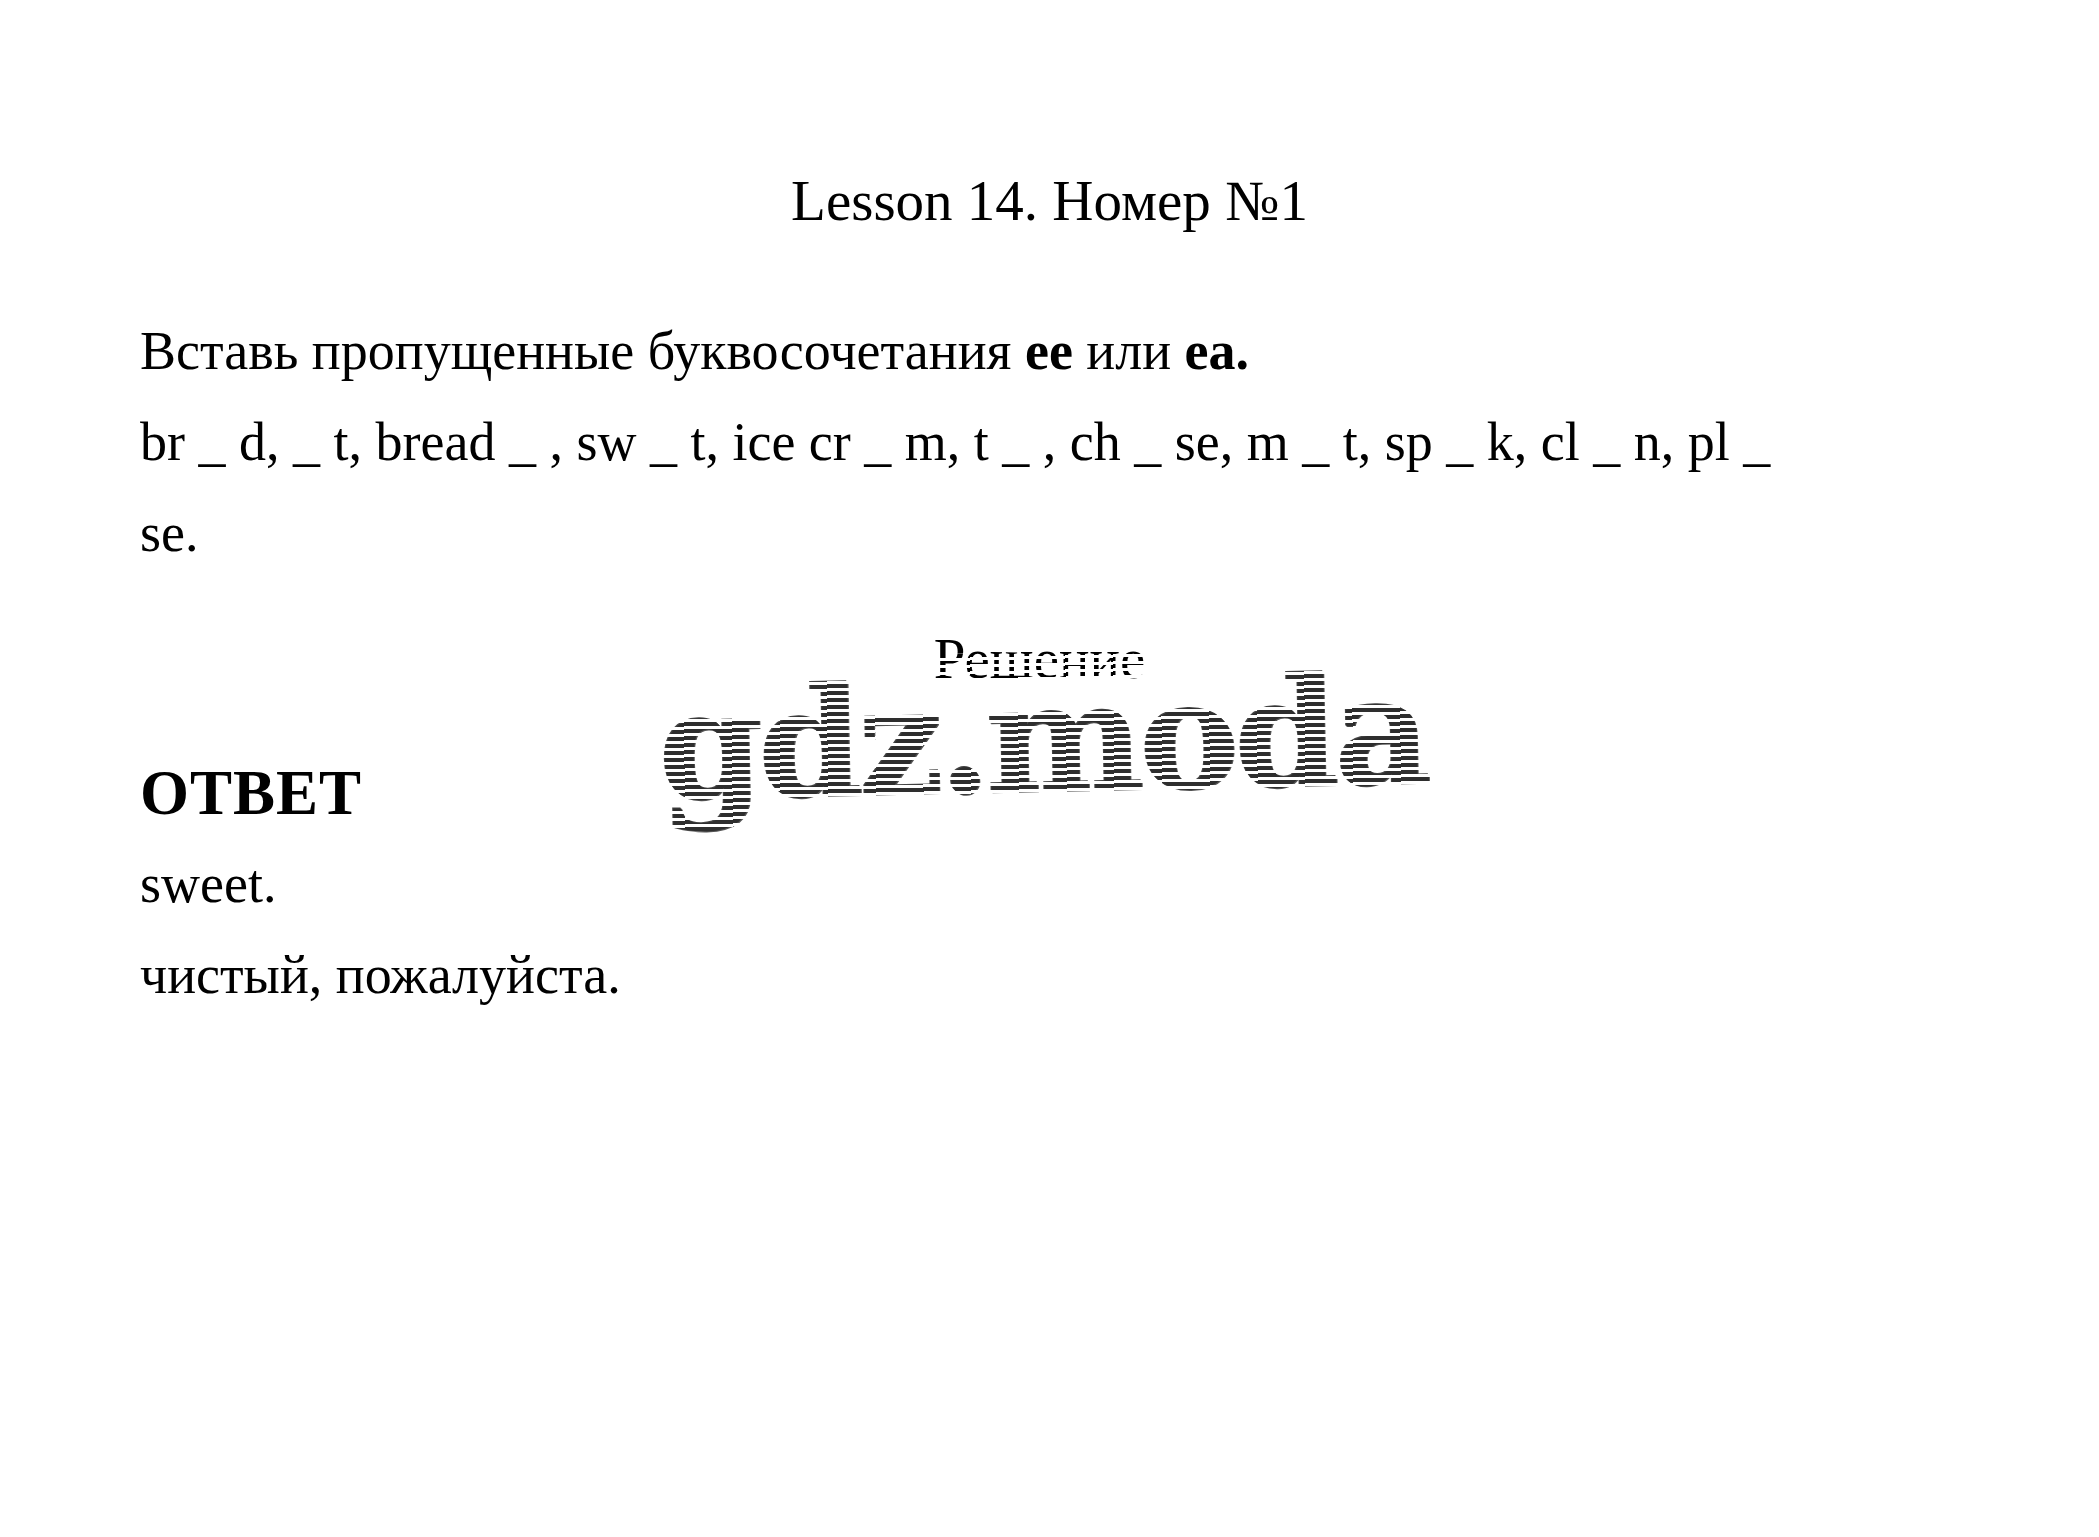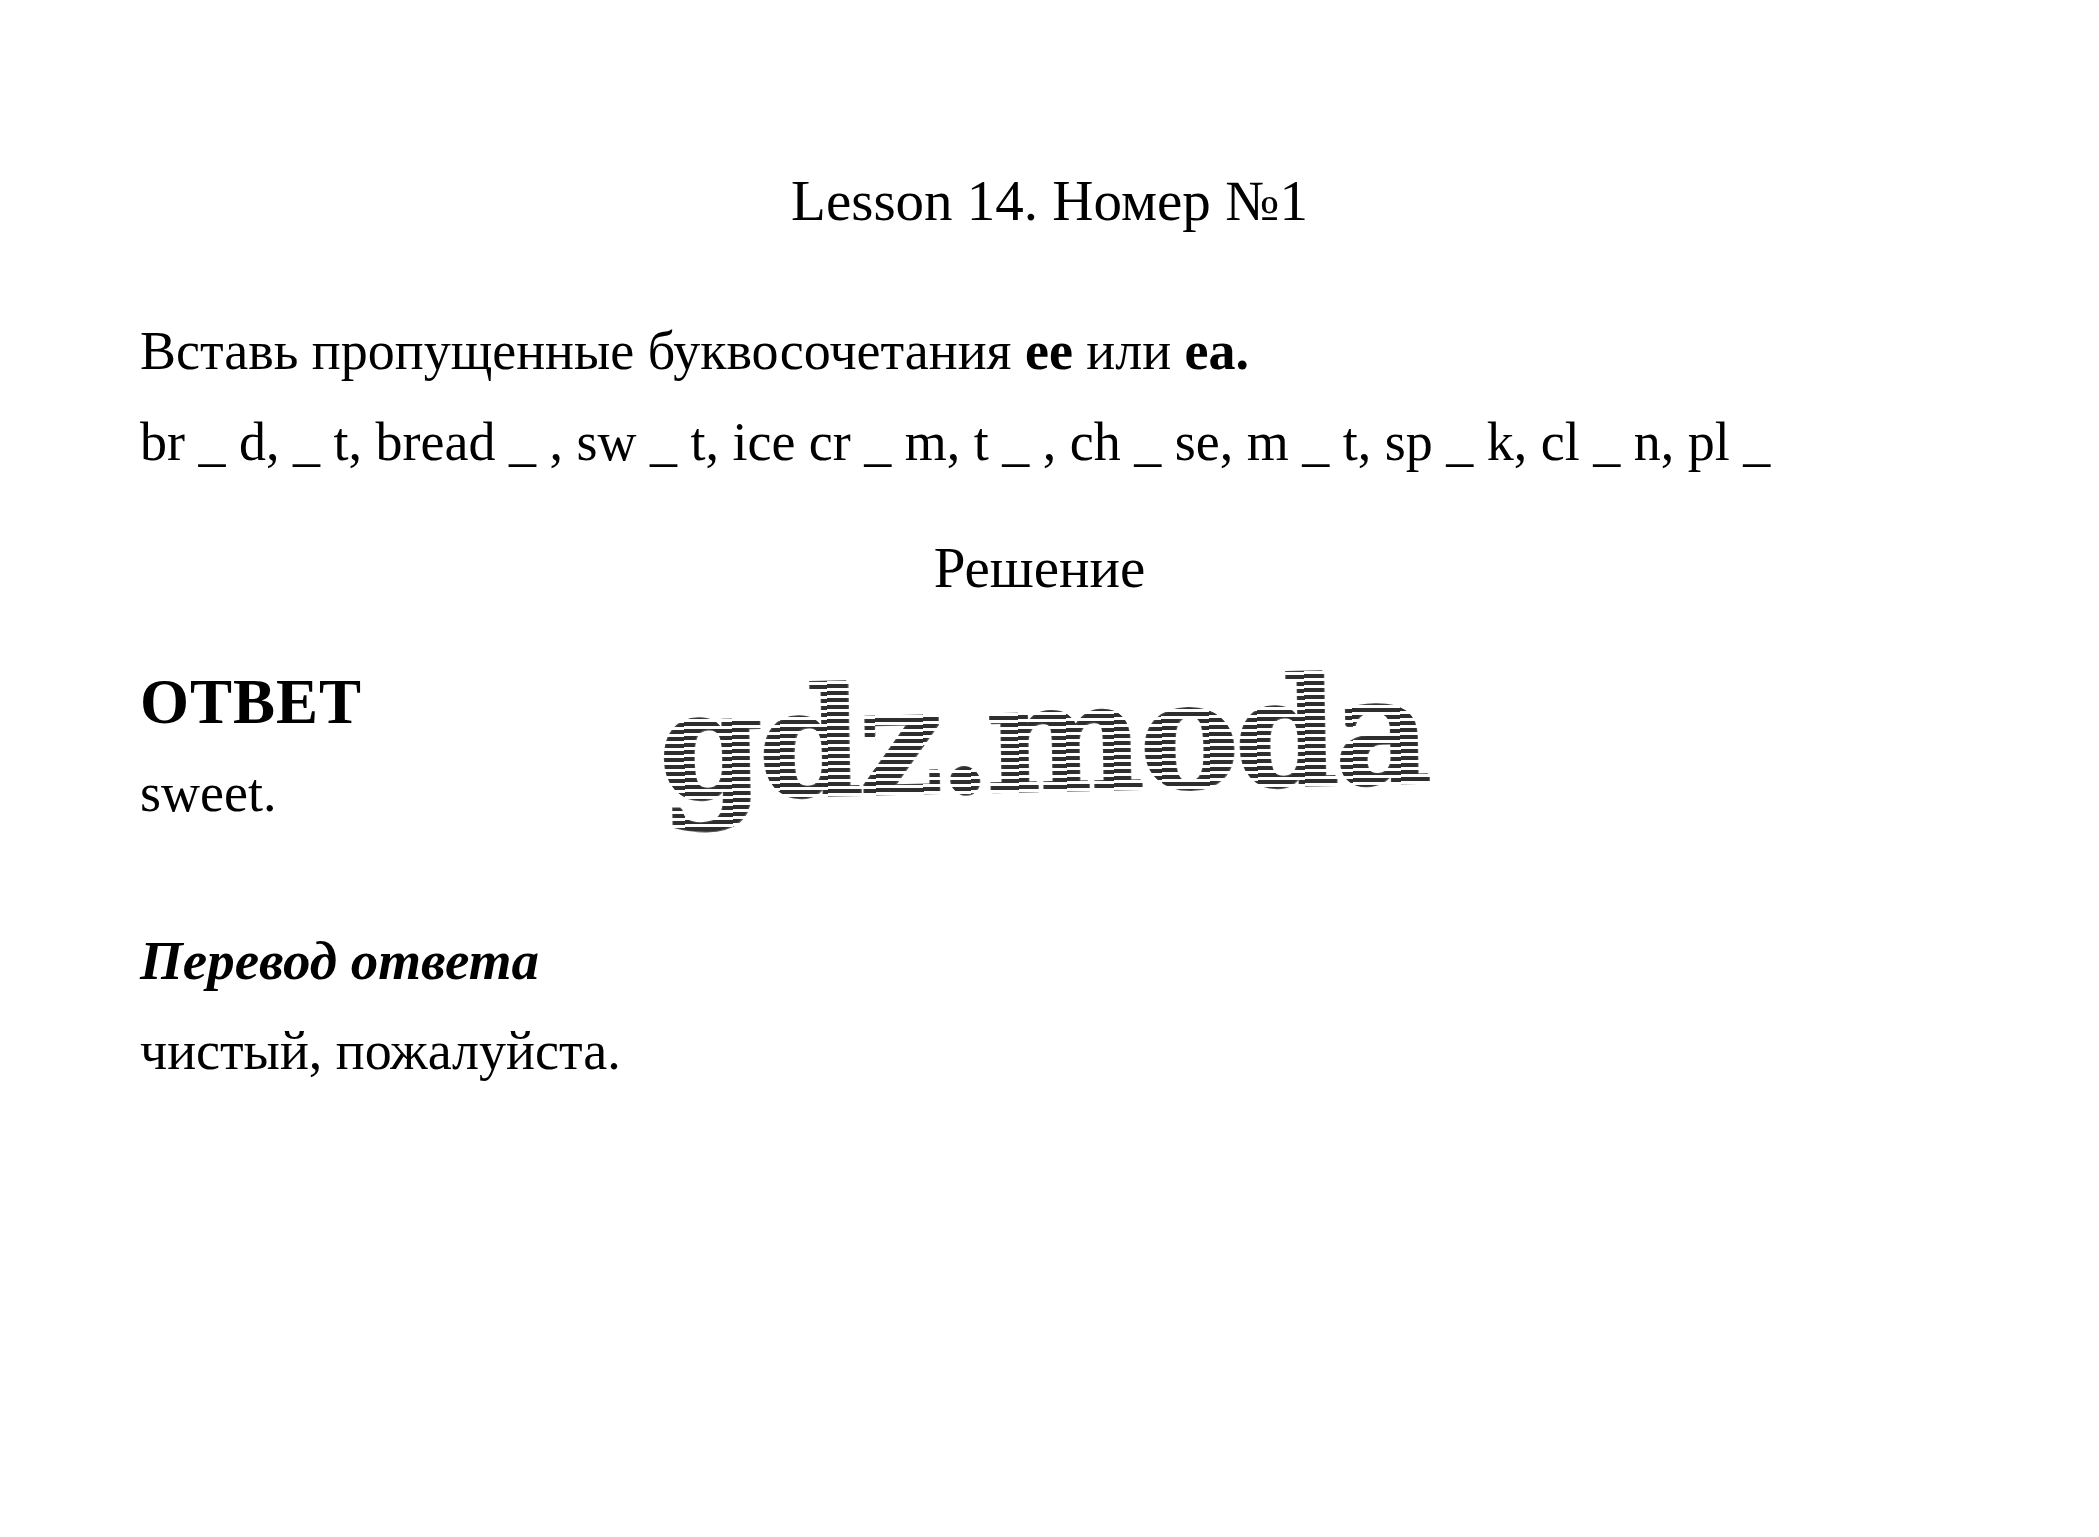--- a/index.html
+++ b/index.html
@@ -97,31 +97,31 @@
 
 <div class="page">
 
   <h1 class="title">Lesson 14. Номер №1</h1>
 
   <div class="content">
 
     <p class="para task">
       <span class="line"><span>Вставь пропущенные буквосочетания </span><b>ее</b><span> или </span><b>еа.</b></span>
       <span class="line">br _ d, _ t, bread _ , sw _ t, ice cr _ m, t _ , ch _ se, m _ t, sp _ k, cl _ n, pl _</span>
+      <span class="line">se.</span>
     </p>
 
     <h2 class="solution-heading">Решение</h2>
 
     <h3 class="answer-heading">ОТВЕТ</h3>
 
     <p class="para">
       <span class="line">sweet.</span>
     </p>
 
-    <h3 class="translation-heading">Перевод ответа</h3>
 
     <p class="para">
       <span class="line">чистый, пожалуйста.</span>
     </p>
 
   </div>
 
   <div class="watermark">gdz.moda</div>
 
 </div>

